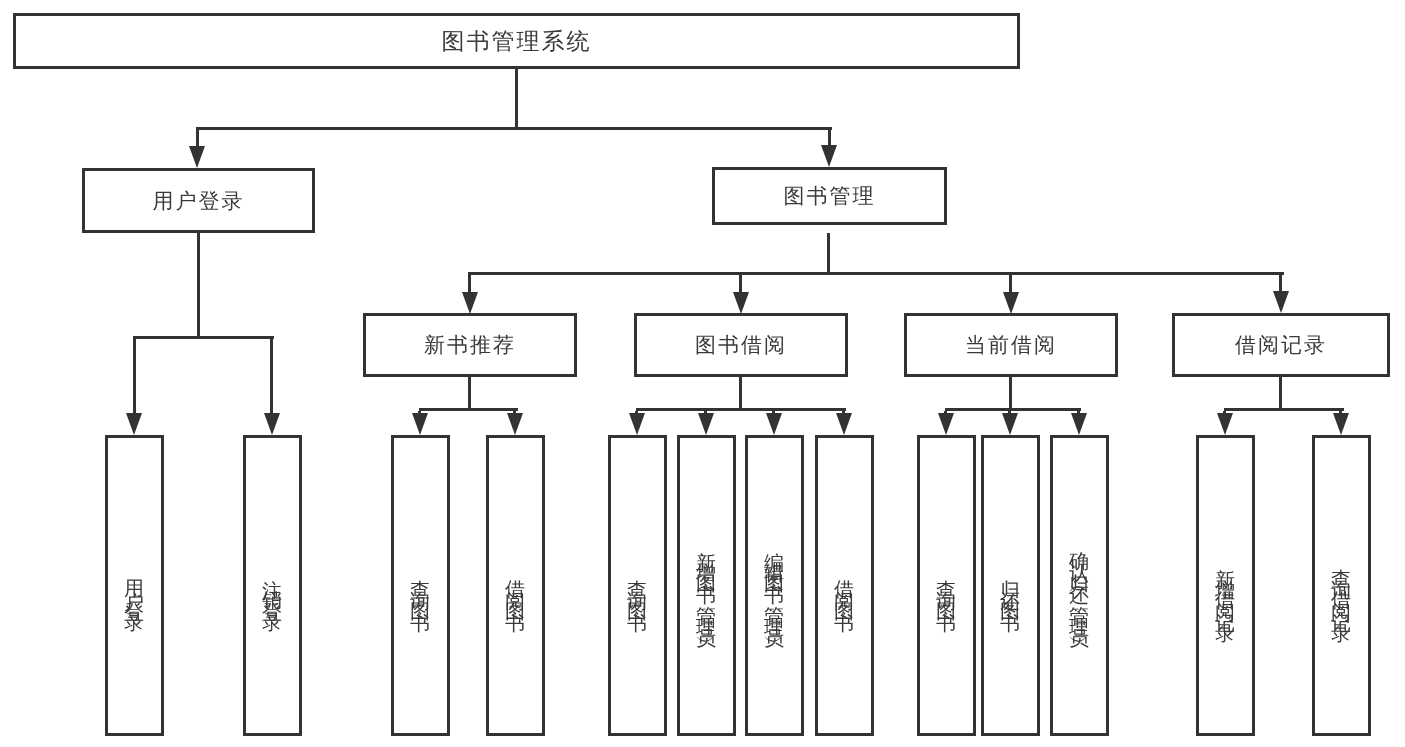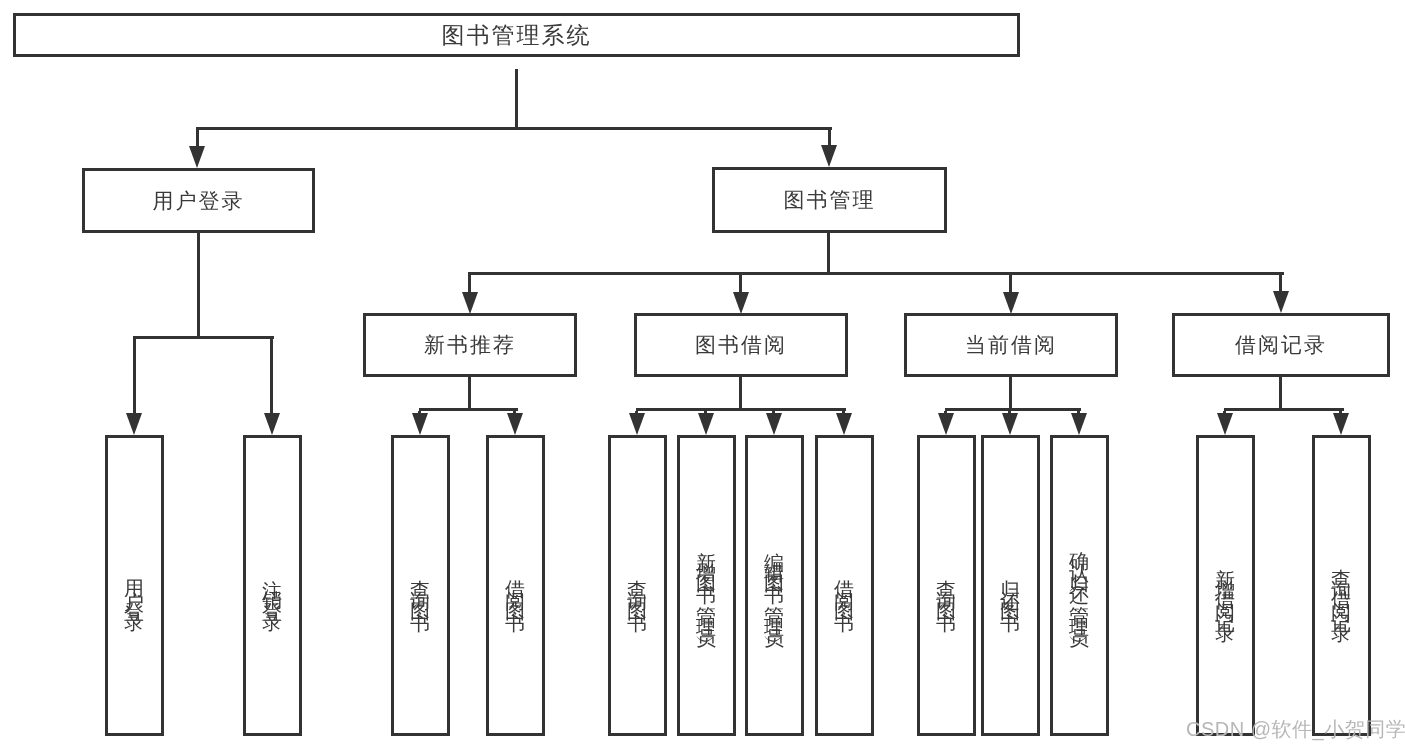--- a/index.html
+++ b/index.html
@@ -44,25 +44,25 @@
   .watermark{
     position:absolute;left:1186px;top:716px;z-index:5;
     font-size:20px;color:var(--wm);letter-spacing:0.5px;white-space:nowrap;
   }
 </style>
 </head>
 <body>
 
 <div id="canvas">
 
-  <div class="box root-box" style="left:13px;top:13px;width:1007px;height:44px;">图书管理系统</div>
+  <div class="box root-box" style="left:13px;top:13px;width:1007px;height:56px;">图书管理系统</div>
 
   <div class="box branch-box" style="left:82px;top:168px;width:233px;height:65px;">用户登录</div>
 
-  <div class="box branch-box" style="left:712px;top:167px;width:235px;height:66px;">图书管理</div>
+  <div class="box branch-box" style="left:712px;top:167px;width:235px;height:58px;">图书管理</div>
 
   <div class="box l3-box" style="left:634px;top:313px;width:214px;height:64px;">图书借阅</div>
 
   <div class="box l3-box" style="left:363px;top:313px;width:214px;height:64px;">新书推荐</div>
 
   <div class="box l3-box" style="left:1172px;top:313px;width:218px;height:64px;">借阅记录</div>
 
   <div class="box l3-box" style="left:904px;top:313px;width:214px;height:64px;">当前借阅</div>
 
   <div class="leaf" style="left:105px;">
@@ -161,15 +161,14 @@
   <div class="arrow" style="left:1002px;top:413px;"></div>
   <div class="arrow" style="left:1071px;top:413px;"></div>
 
   <div class="vl" style="left:1279px;top:377px;height:34px;"></div>
   <div class="hl" style="left:1224px;top:408px;width:120px;"></div>
   <div class="vl" style="left:1223px;top:411px;height:6px;"></div>
   <div class="vl" style="left:1339px;top:411px;height:6px;"></div>
   <div class="arrow" style="left:1217px;top:413px;"></div>
   <div class="arrow" style="left:1333px;top:413px;"></div>
 
-  <div class="watermark">CSDN @软件_小贺同学</div>
 
 </div>
 
 </body></html>

